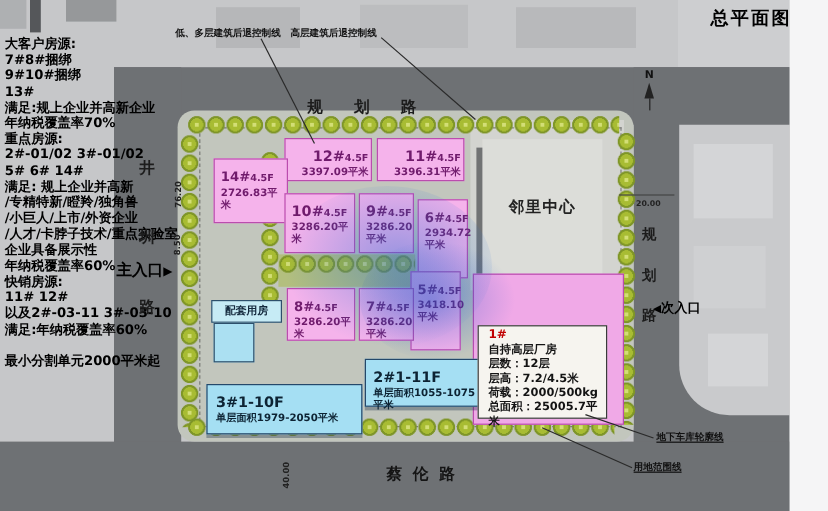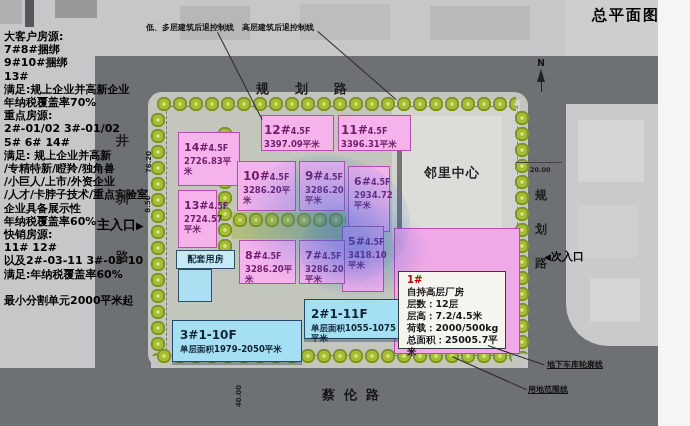--- a/index.html
+++ b/index.html
@@ -4,21 +4,21 @@
 <style>
   html,body{margin:0;padding:0;background:#888;}
   #stage{position:relative;width:690px;height:426px;overflow:hidden;
     background:#c6c7c9;font-family:"DejaVu Sans","Liberation Sans",sans-serif;}
   .abs{position:absolute;}
   .txt{position:absolute;color:#0b0b0b;font-weight:700;white-space:nowrap;}
   .preline{white-space:pre-line;}
   .bld{position:absolute;display:flex;flex-direction:column;box-sizing:border-box;padding:3px 2px 0 5px;}
   .pink{background:#f5b3eb;border:1px solid #bb4cae;color:#701b6c;}
   .blue{background:#a5dff3;border:1.5px solid #24486a;color:#0d2333;box-shadow:0 3px 0 rgba(25,45,70,.35);}
-  .ctr{align-items:flex-start;padding-left:2px;margin-left:24px;}
+  .ctr{align-items:flex-end;padding-left:2px;}
   .bnum{font-weight:700;font-size:11px;line-height:12px;}
   .bnum.big{font-size:12px;}
   .bfl{font-weight:700;font-size:8px;}
   .barea{font-size:8.5px;font-weight:700;margin-top:1px;white-space:normal;line-height:10px;}
   .road{position:absolute;background:#6e7174;}
   .trees-h{background-image:radial-gradient(circle at 8px 8px,#d3de76 0 2px,#a8bc33 2px 5.5px,#7e9527 5.5px 7px,rgba(0,0,0,0) 7.5px);background-size:16px 16px;background-repeat:repeat-x;}
   .trees-v{background-image:radial-gradient(circle at 8px 8px,#d3de76 0 2px,#a8bc33 2px 5.5px,#7e9527 5.5px 7px,rgba(0,0,0,0) 7.5px);background-size:16px 16px;background-repeat:repeat-y;}
   .leader{position:absolute;height:1px;background:#2a2a2a;transform-origin:0 0;}
   .dim{position:absolute;color:#222;font-size:7px;font-weight:700;white-space:nowrap;}
   .rot{transform:rotate(-90deg);transform-origin:center;}
@@ -72,24 +72,20 @@
     <div><span class="bnum big">12#</span><span class="bfl">4.5F</span></div>
     <div class="barea">3397.09平米</div>
   </div>
   <div class="bld pink ctr" style="left:314px;top:115px;width:73px;height:36px;">
     <div><span class="bnum big">11#</span><span class="bfl">4.5F</span></div>
     <div class="barea">3396.31平米</div>
   </div>
   <div class="bld pink" style="left:178px;top:132px;width:62px;height:54px;">
     <div><span class="bnum">14#</span><span class="bfl">4.5F</span></div>
     <div class="barea">2726.83平米</div>
-  </div>
-  <div class="bld pink" style="left:178px;top:190px;width:39px;height:58px;">
-    <div><span class="bnum">13#</span><span class="bfl">4.5F</span></div>
-    <div class="barea">2724.57平米</div>
   </div>
   <div class="bld pink" style="left:237px;top:161px;width:59px;height:50px;">
     <div><span class="bnum big">10#</span><span class="bfl">4.5F</span></div>
     <div class="barea">3286.20平米</div>
   </div>
   <div class="bld pink" style="left:299px;top:161px;width:46px;height:50px;">
     <div><span class="bnum big">9#</span><span class="bfl">4.5F</span></div>
     <div class="barea">3286.20平米</div>
   </div>
   <div class="bld pink" style="left:348px;top:166px;width:42px;height:66px;">

